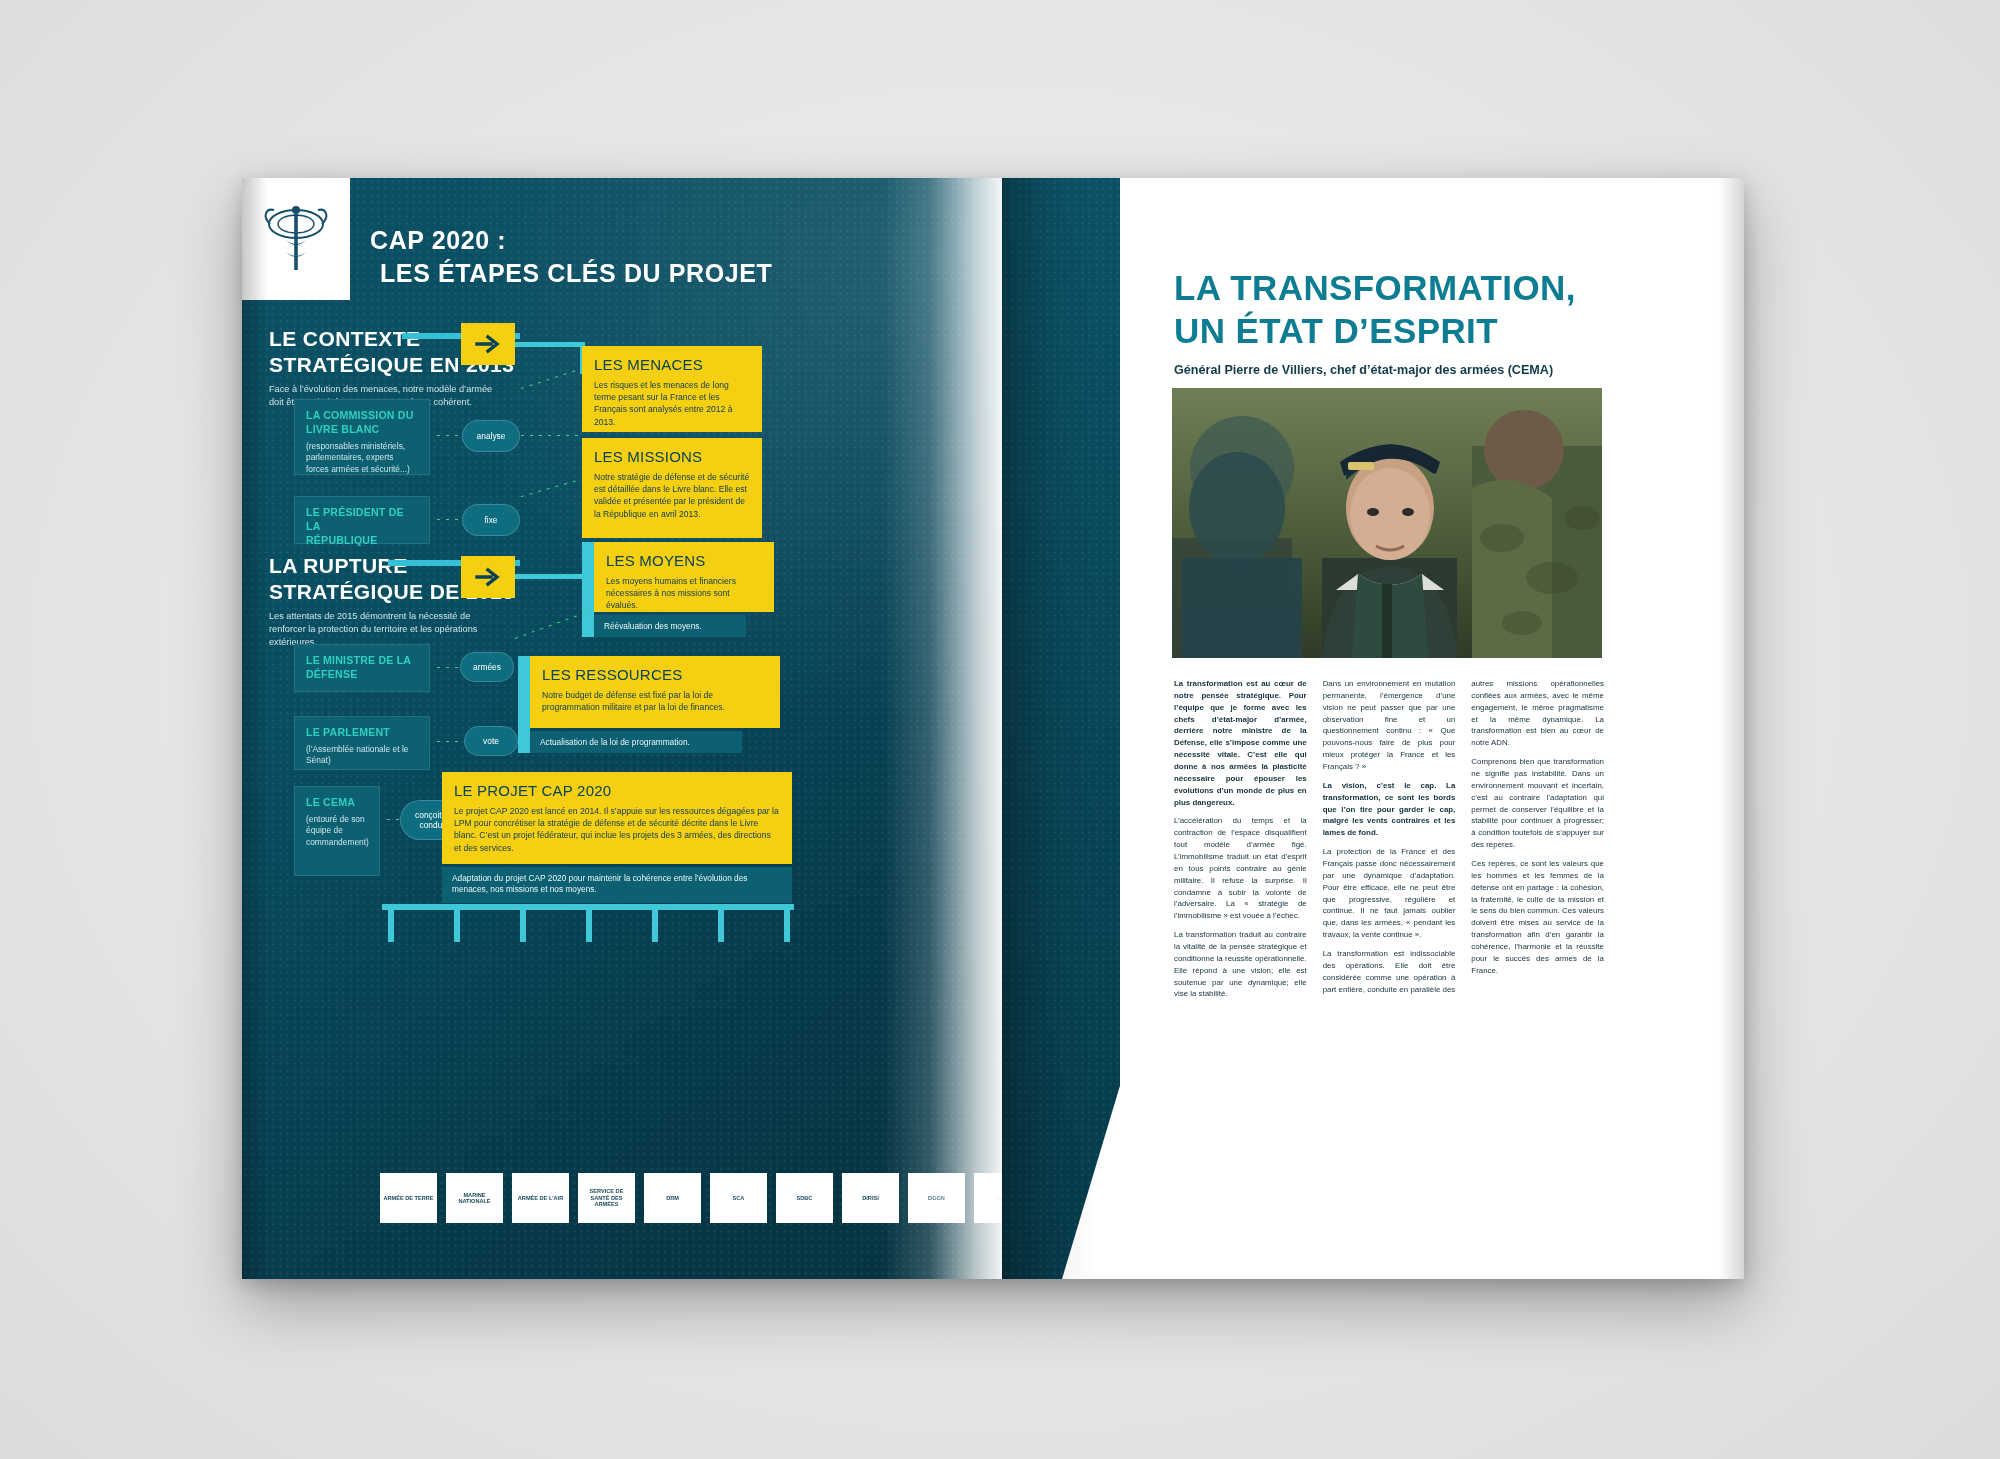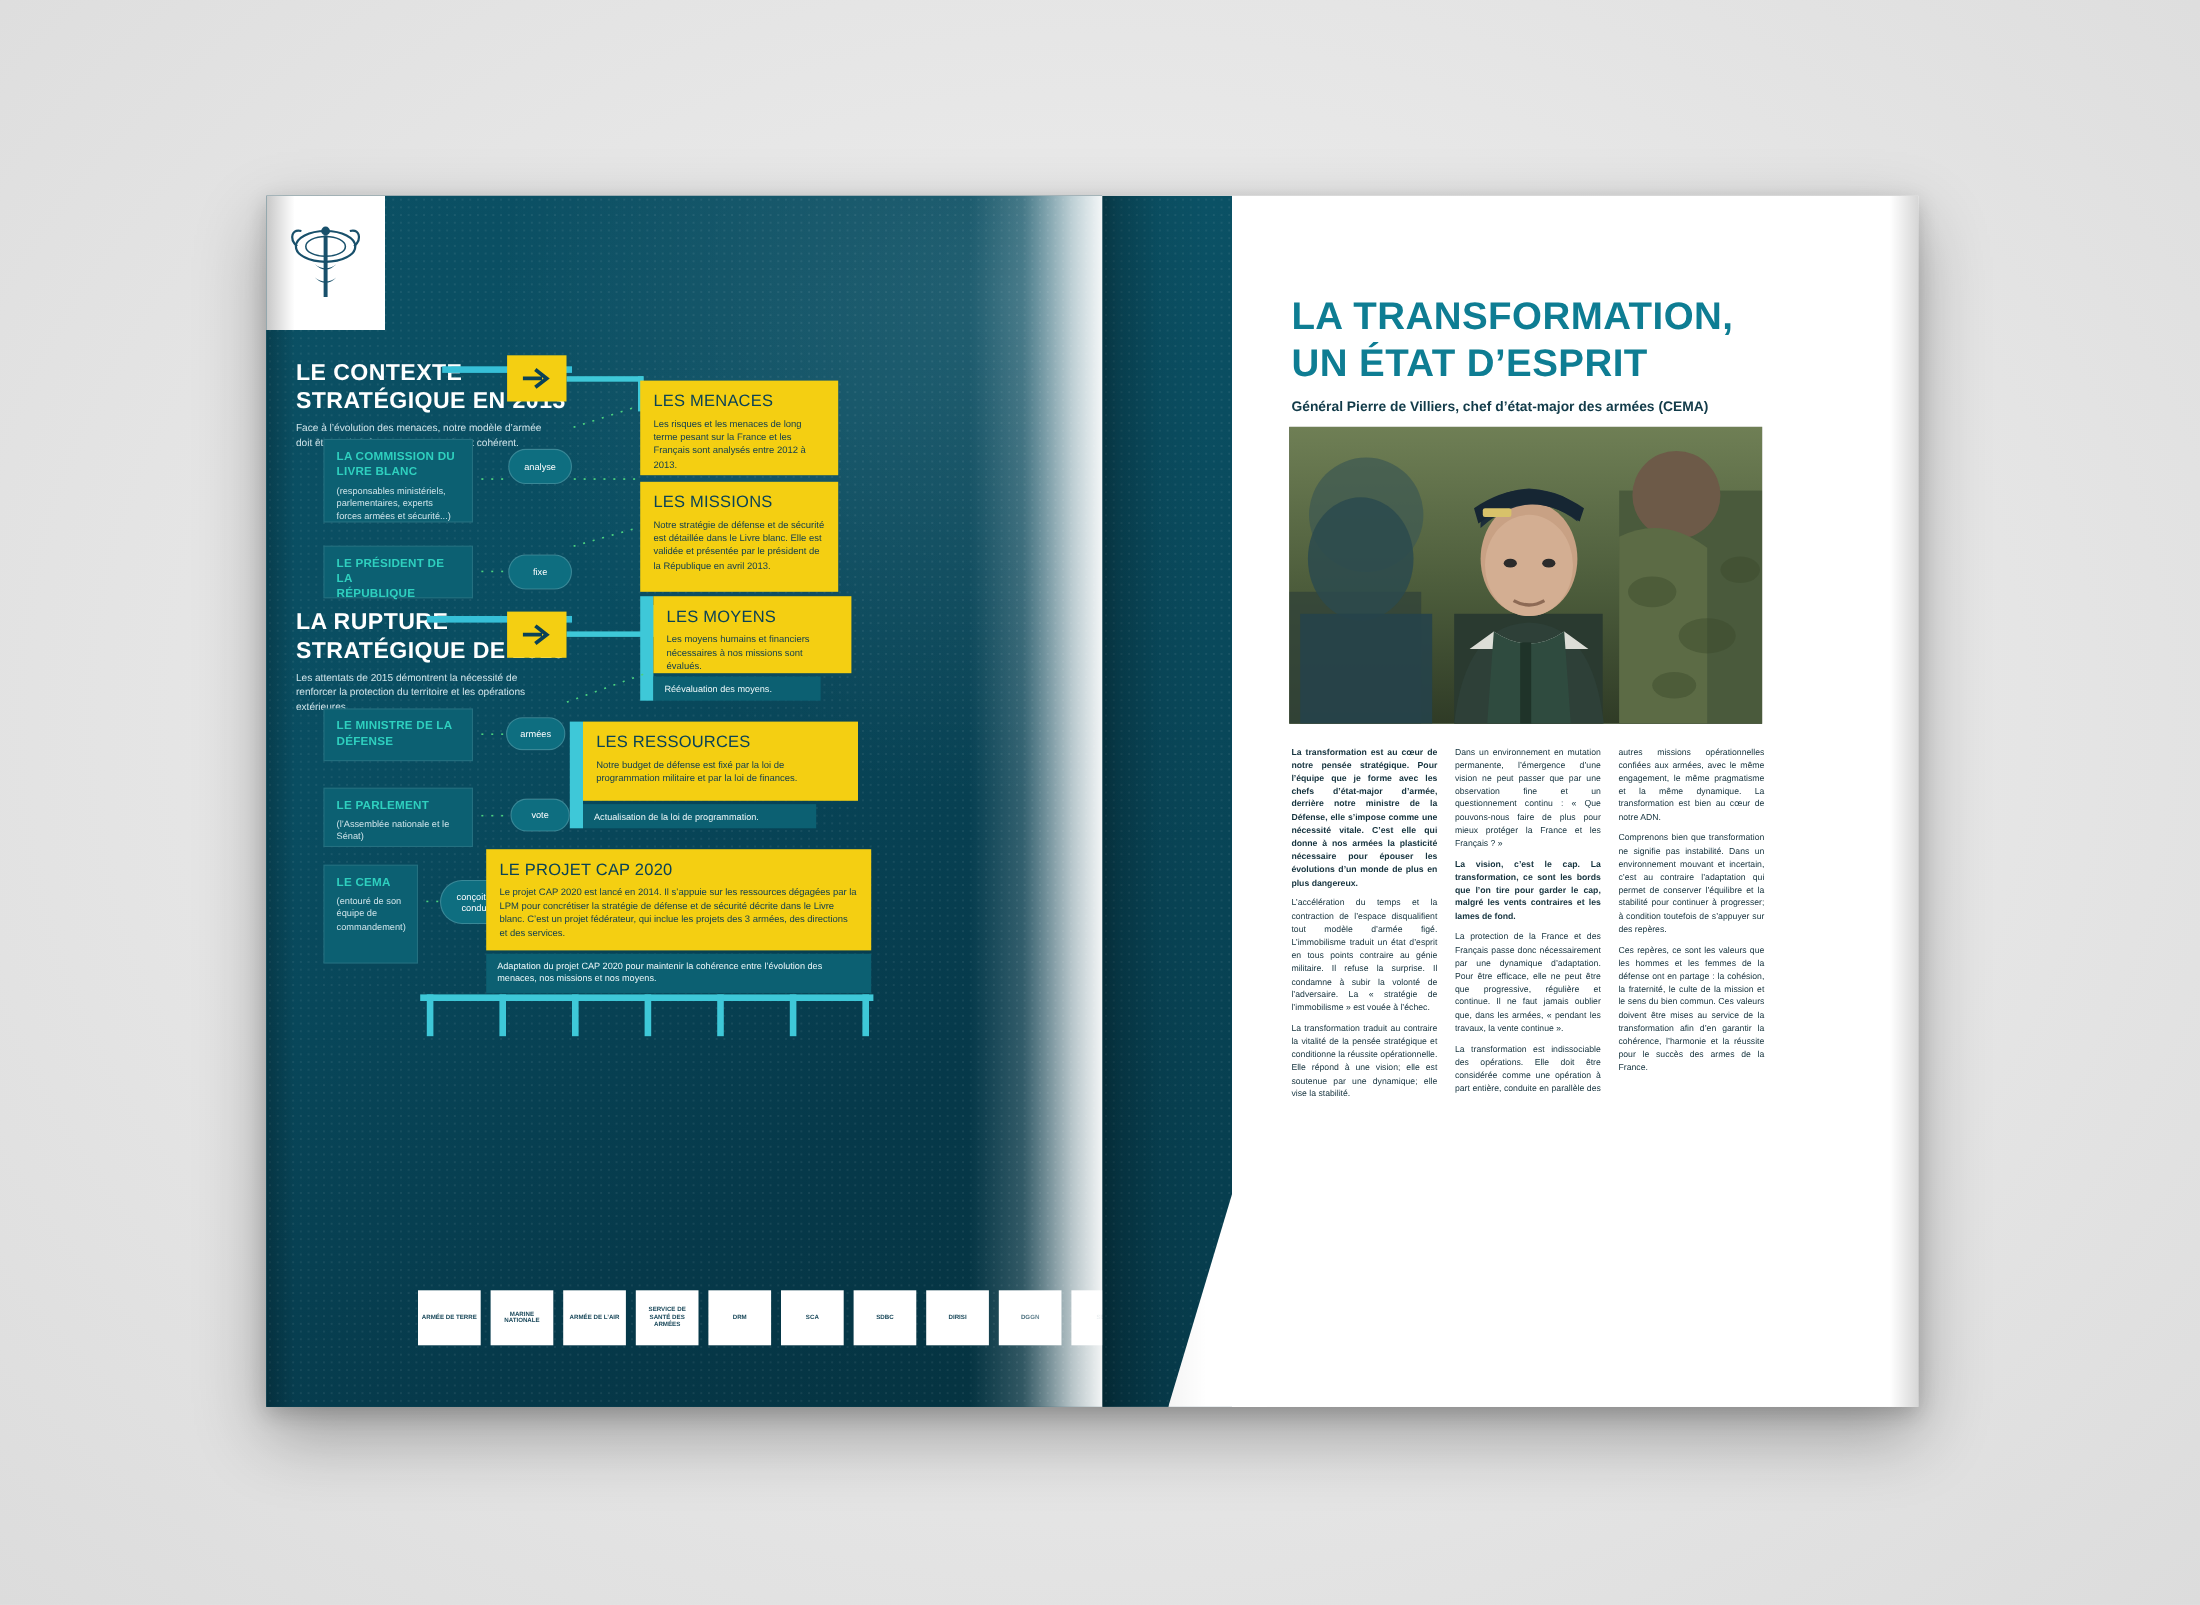--- a/index.html
+++ b/index.html
@@ -113,20 +113,24 @@
           <ellipse cx="36" cy="26" rx="18" ry="9" fill="none" stroke="#18506b" stroke-width="1.4"></ellipse>
           <path d="M10 26 C2 18 6 10 14 12" fill="none" stroke="#18506b" stroke-width="2"></path>
           <path d="M62 26 C70 18 66 10 58 12" fill="none" stroke="#18506b" stroke-width="2"></path>
           <rect x="34.2" y="16" width="3.6" height="56" fill="#18506b"></rect>
           <path d="M26 42 q10 8 20 0 q-10 10 -20 0z" fill="#18506b"></path>
           <path d="M26 54 q10 8 20 0 q-10 10 -20 0z" fill="#18506b"></path>
           <circle cx="36" cy="12" r="4" fill="#18506b"></circle>
         </svg>
       </div>
 
+      <div class="hdr">
+        <div class="l1">CAP 2020 :</div>
+        <div class="l2">LES ÉTAPES CLÉS DU PROJET</div>
+      </div>
 
       <div class="sec-title" style="left:27px;top:148px;width:250px;">
         <div class="t">LE CONTEXTE</div>
         <div class="t">STRATÉGIQUE EN 2013</div>
         <div class="sub">Face à l’évolution des menaces, notre modèle d’armée doit être optimisé pour rester complet et cohérent.</div>
       </div>
       <div class="rule" style="left:160px;top:155px;width:118px;"></div>
 
       <div class="arrow" style="left:219px;top:145px;">
         <svg viewBox="0 0 26 22">
@@ -141,21 +145,21 @@
         <div class="h">LES MENACES</div>
         <div class="b">Les risques et les menaces de long terme pesant sur la France et les Français sont analysés entre 2012 à 2013.</div>
       </div>
 
       <div class="tealbox" style="left:52px;top:221px;width:136px;height:76px;">
         <div class="h">LA COMMISSION DU</div>
         <div class="h">LIVRE BLANC</div>
         <div class="b">(responsables ministériels, parlementaires, experts forces armées et sécurité...)</div>
       </div>
       <div class="dotline" style="left:192px;top:256px;width:28px;"></div>
-      <div class="pill" style="left:220px;top:230px;width:56px;height:30px;">analyse</div>
+      <div class="pill" style="left:220px;top:242px;width:56px;height:30px;">analyse</div>
       <div class="dotline" style="left:276px;top:256px;width:62px;"></div>
       <div class="dotline" style="left:276px;top:210px;width:62px;transform:rotate(-18deg);transform-origin:left center;"></div>
 
       <div class="ybox" style="left:340px;top:260px;width:180px;height:100px;">
         <div class="h">LES MISSIONS</div>
         <div class="b">Notre stratégie de défense et de sécurité est détaillée dans le Livre blanc. Elle est validée et présentée par le président de la République en avril 2013.</div>
       </div>
 
       <div class="tealbox" style="left:52px;top:318px;width:136px;height:48px;">
         <div class="h">LE PRÉSIDENT DE LA</div>

